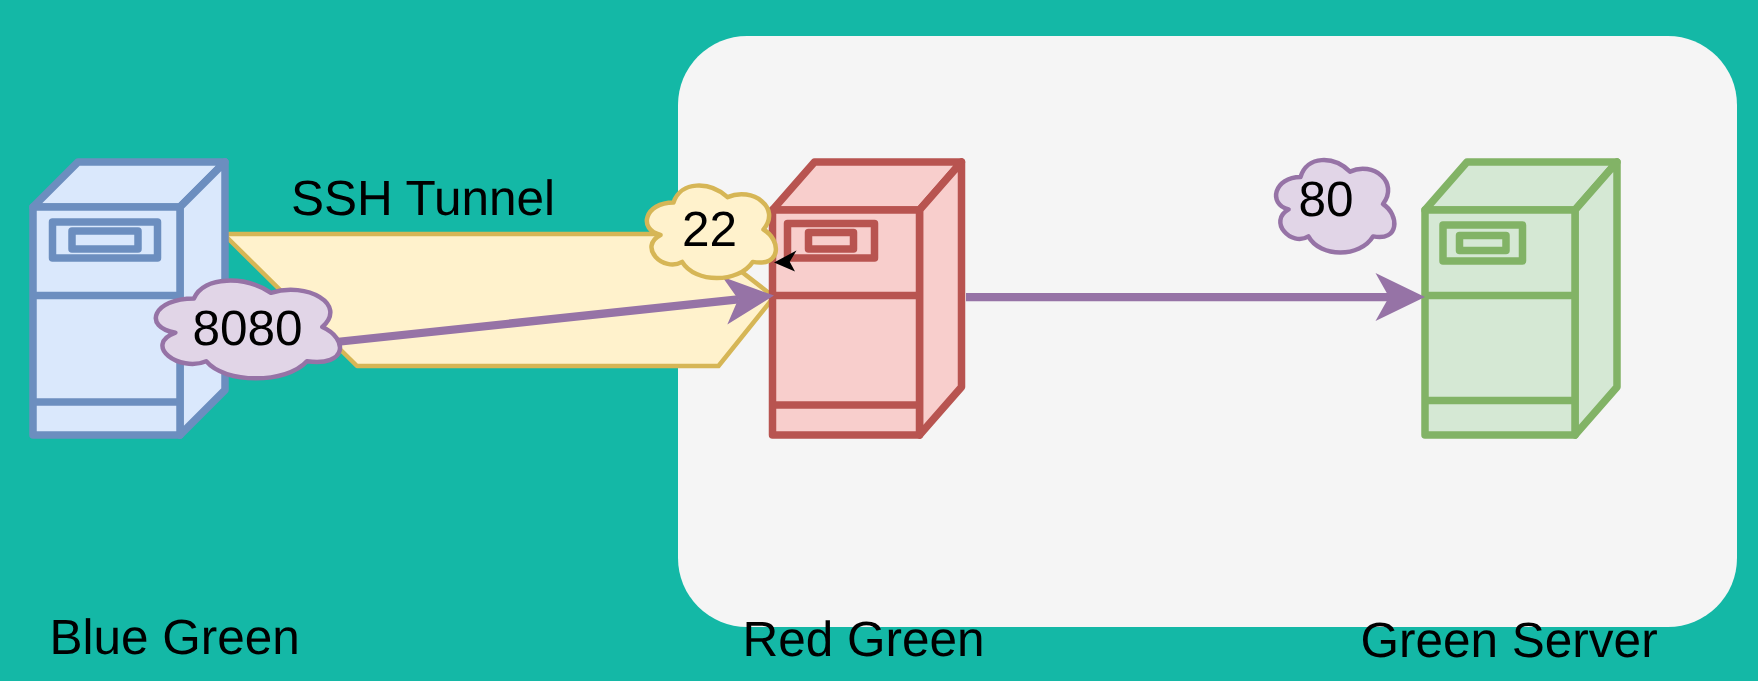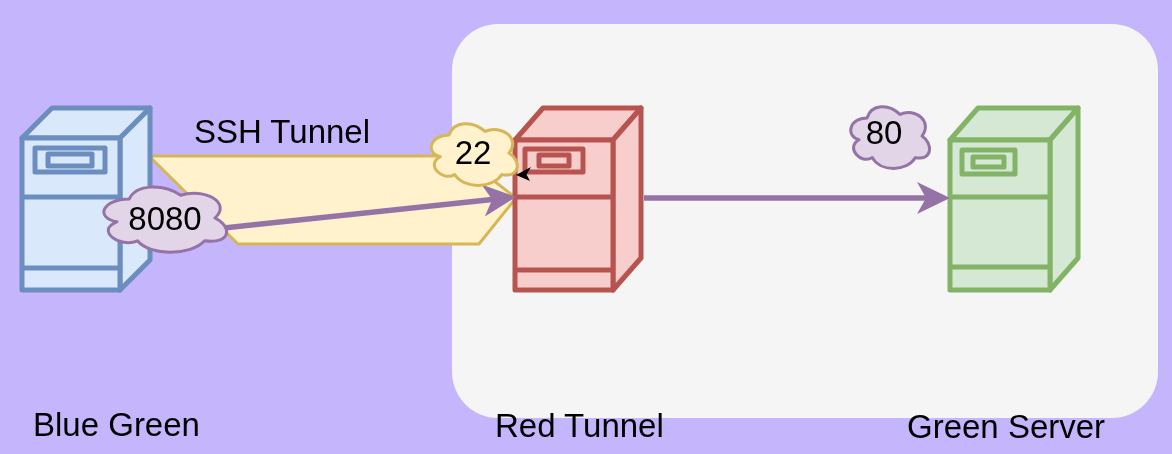--- a/index.html
+++ b/index.html
@@ -1,20 +1,20 @@
 <!DOCTYPE html>
 <html><head>
 <meta charset="utf-8">
 <style>
   html, body { margin: 0; padding: 0; background: #ffffff; }
   .stage {
     position: relative;
     width: 1172px;
     height: 454px;
-    background: #c4b5fd;
+    background: #14b8a6;
     overflow: hidden;
     font-family: "Liberation Sans", "DejaVu Sans", sans-serif;
   }
   .stage svg { position: absolute; left: 0; top: 0; }
   svg text {
     font-family: "Liberation Sans", "DejaVu Sans", sans-serif;
     font-size: 33px;
     fill: #000000;
   }
   .node-label {
@@ -91,21 +91,21 @@
     <text x="165" y="230" text-anchor="middle">8080</text>
     <text x="473" y="164" text-anchor="middle">22</text>
     <text x="884" y="144" text-anchor="middle">80</text>
   </svg>
 
   <div class="node-label" style="left:33px; top:320px;">
     <div>Blue Green</div>
     
   </div>
   <div class="node-label" style="left:495px; top:321px;">
-    <div>Red Tunnel</div>
+    <div>Red Green</div>
     
   </div>
   <div class="node-label" style="left:907px; top:322px;">
     <div>Green Server</div>
     
   </div>
 
 </div>
 
 </body></html>

